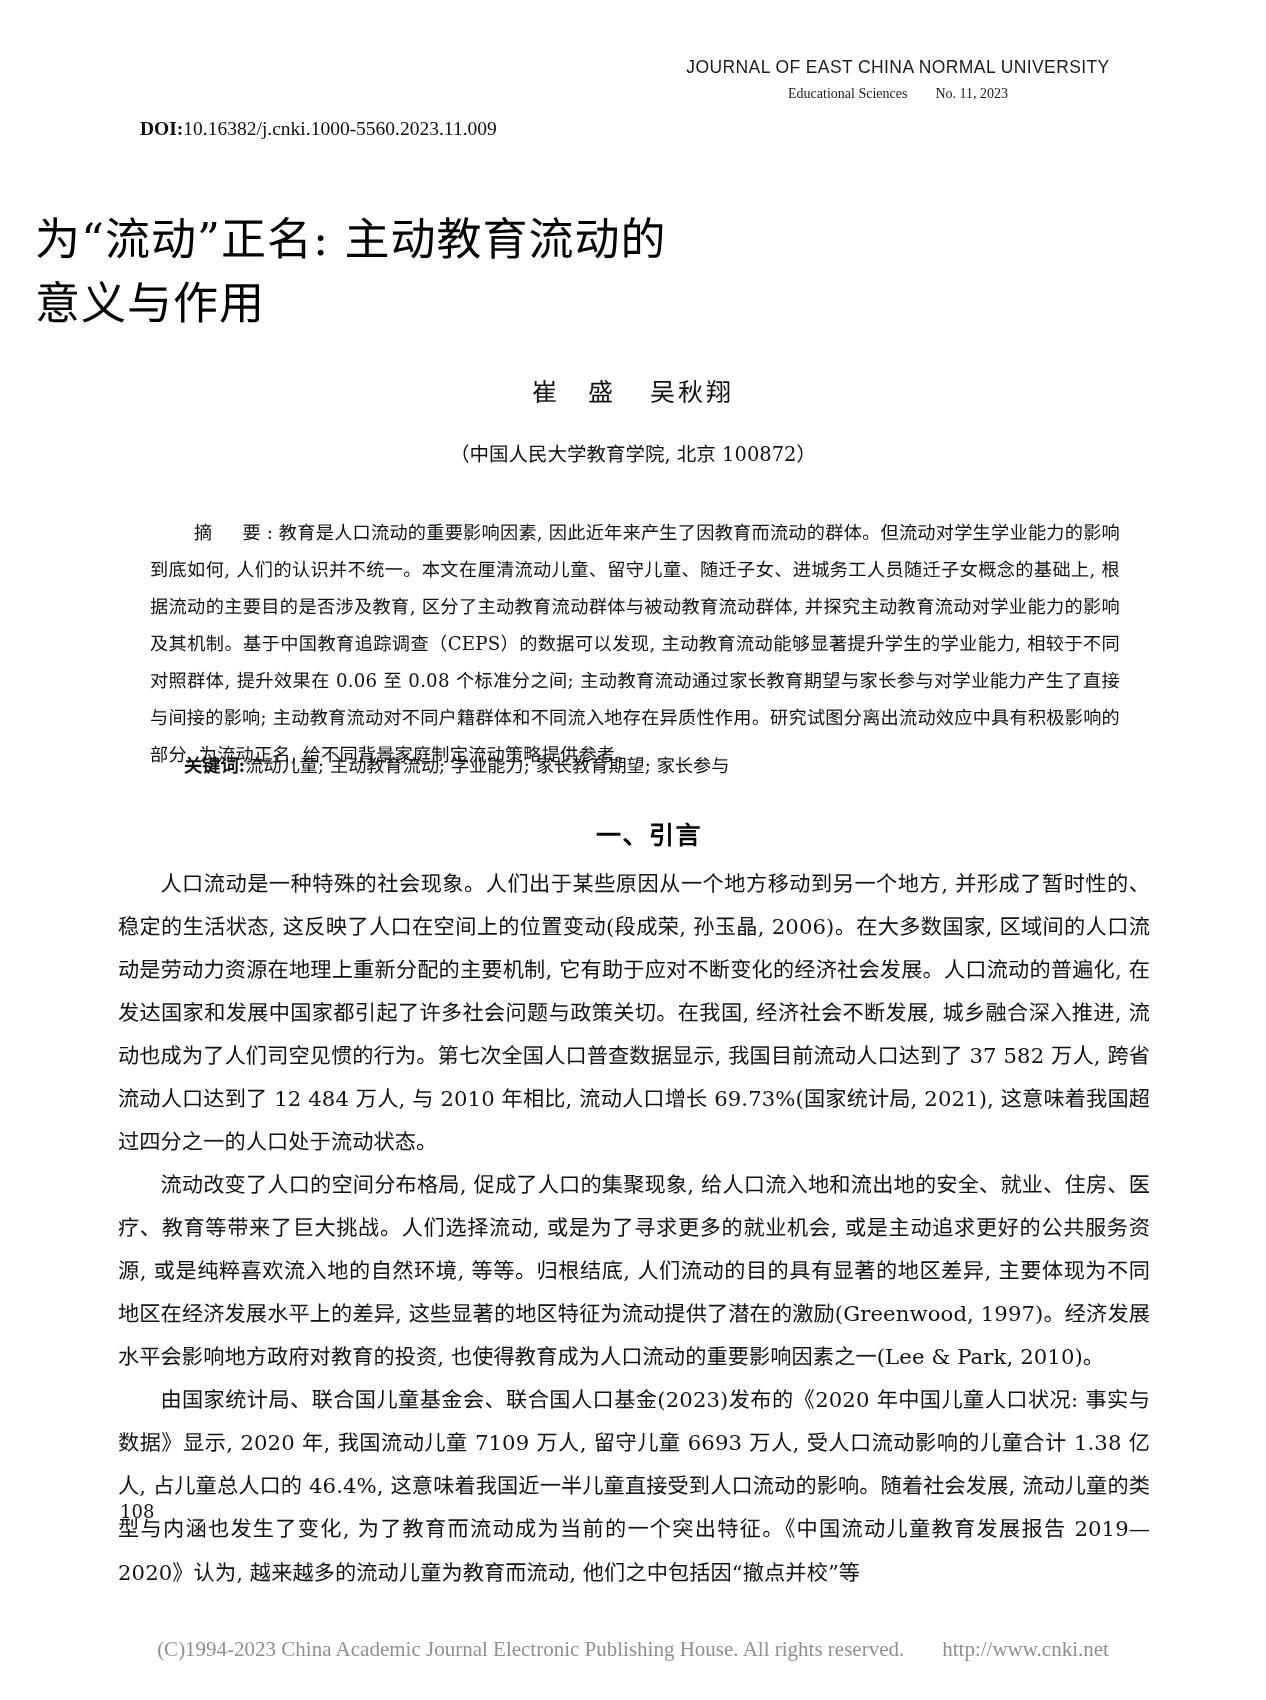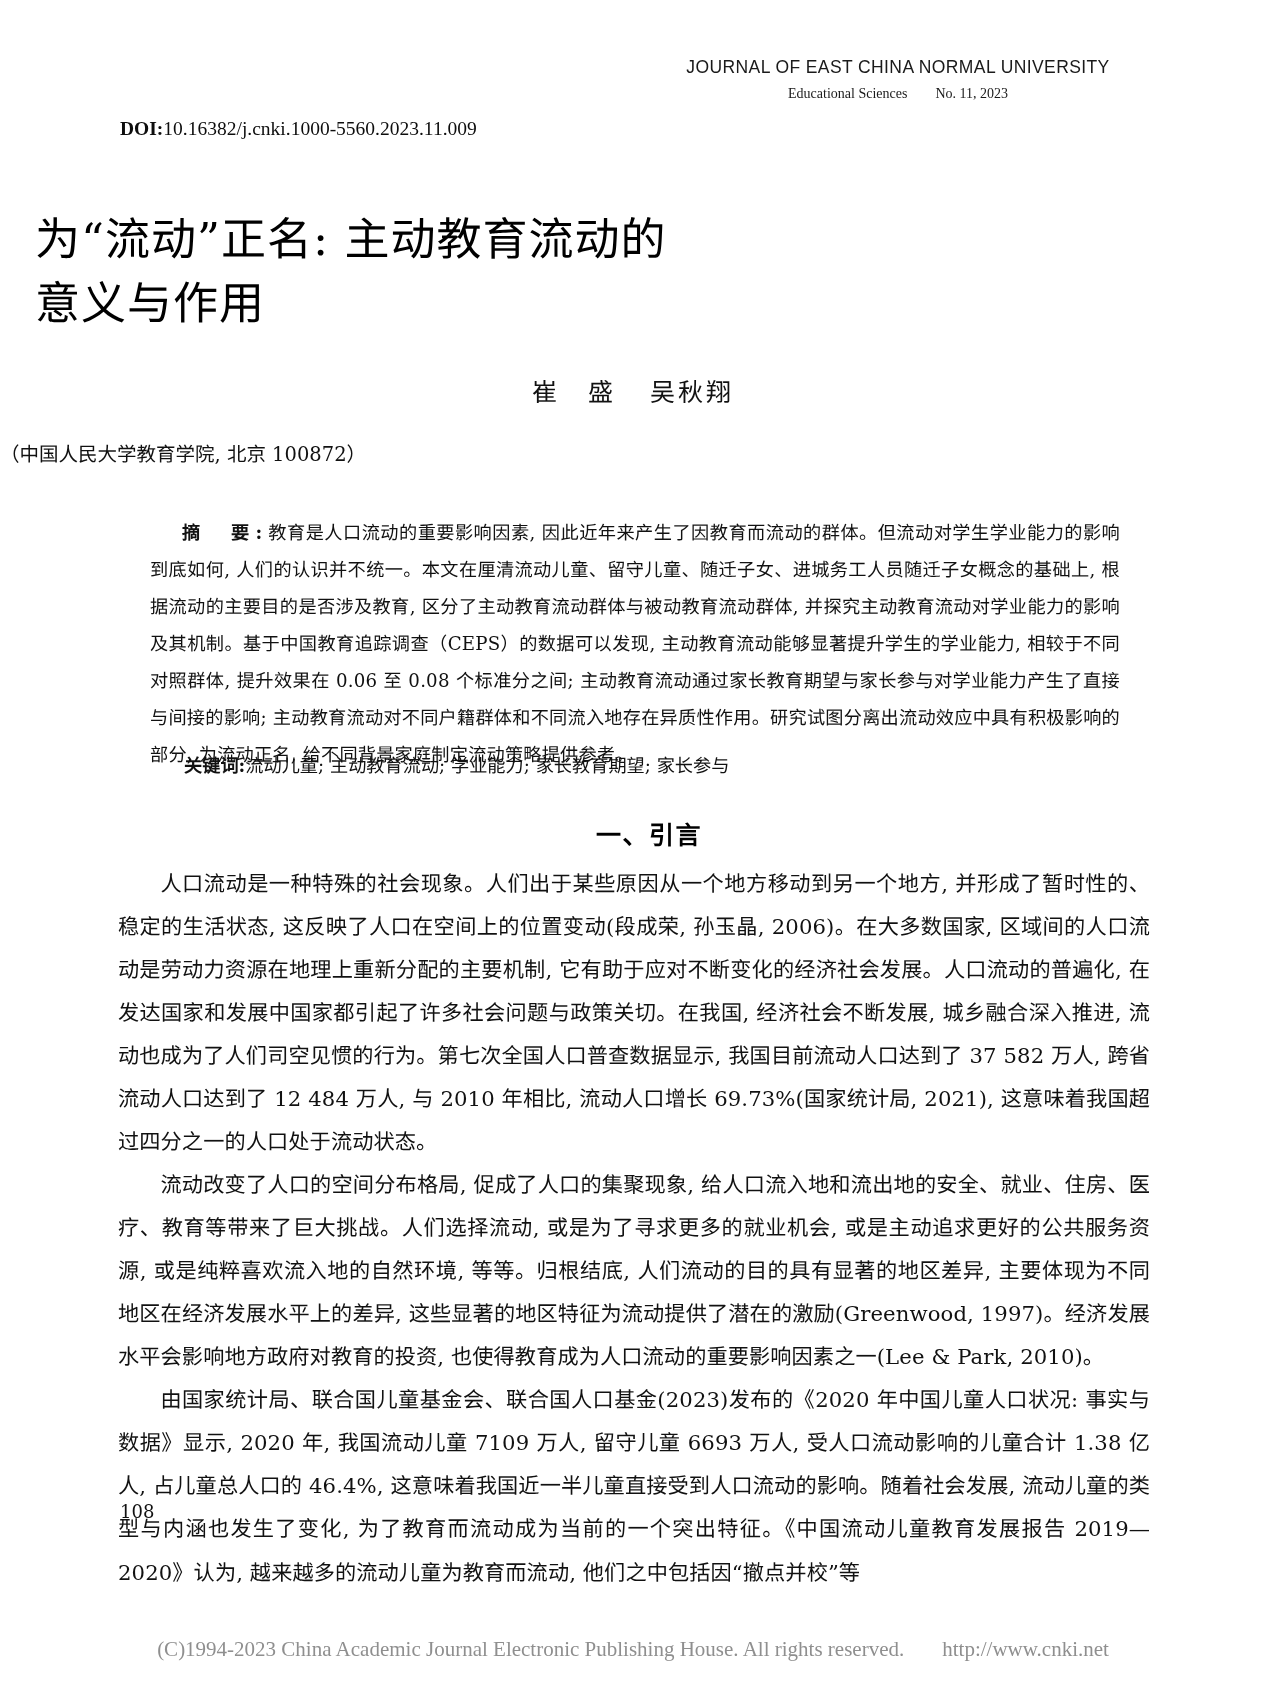--- a/index.html
+++ b/index.html
@@ -56,21 +56,21 @@
   
   .doi {
     position: absolute;
     top: 118px;
     left: 120px;
     font-family: "Liberation Serif", serif;
     font-size: 19.5px;
     color: #0d0d0d;
     white-space: nowrap;
   }
-  .doi .doi-label { font-weight: bold; }
+  .doi .doi-label { font-weight: bold; margin-left: 20px; }
 
   
   .title-block {
     position: absolute;
     top: 208px;
     left: 0;
     width: 1266px;
     text-align: left;
     margin-left: 35px;
   }
@@ -95,44 +95,44 @@
     letter-spacing: 3px;
     color: #111;
   }
   .authors .gap { display: inline-block; width: 34px; }
 
   .affiliation {
     position: absolute;
     top: 438px;
     left: 0;
     width: 1266px;
-    text-align: left;
+    text-align: center;
     font-family: "DejaVu Serif", "Liberation Serif", serif;
     font-size: 19.5px;
     color: #111;
   }
 
   
   .abstract {
     position: absolute;
     top: 515px;
     left: 150px;
     width: 970px;
     font-family: "DejaVu Serif", "Liberation Serif", serif;
     font-size: 18.2px;
     line-height: 2.03;
     text-align: justify;
     text-justify: inter-ideograph;
     color: #111;
     letter-spacing: 0.2px;
   }
   .abstract .lbl {
-    font-weight: bold;
+    font-weight: normal;
     letter-spacing: 6px;
-    margin-left: 32px;
+    margin-left: 44px;
   }
   .keywords {
     position: absolute;
     top: 748px;
     left: 150px;
     width: 970px;
     font-family: "DejaVu Serif", "Liberation Serif", serif;
     font-size: 18.2px;
     line-height: 2.0;
     color: #111;

